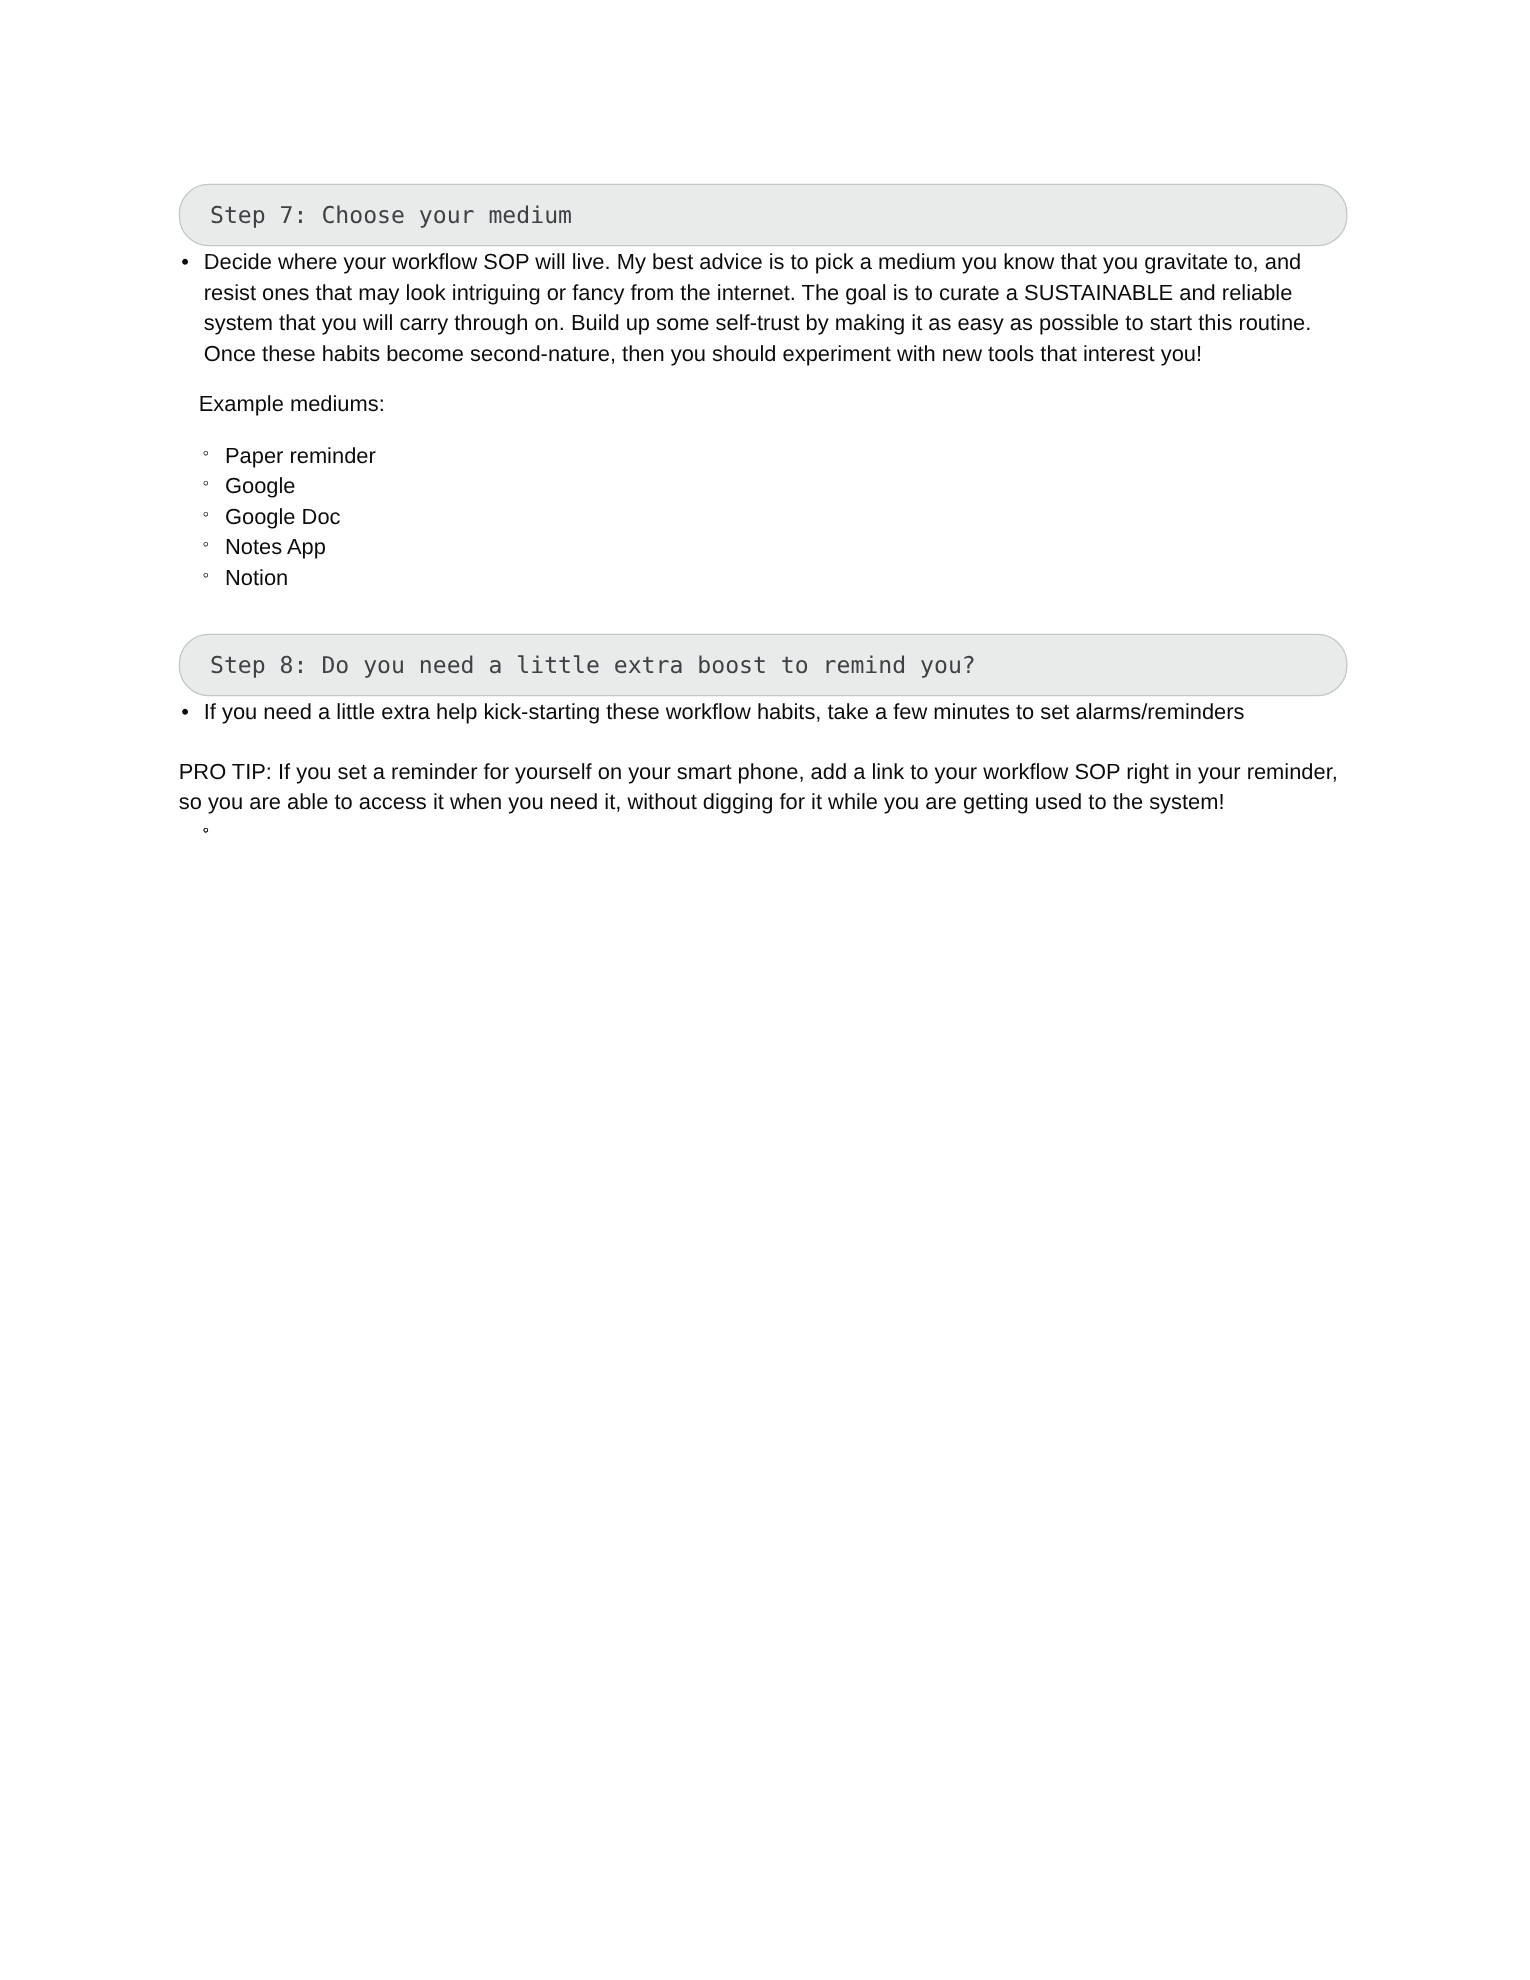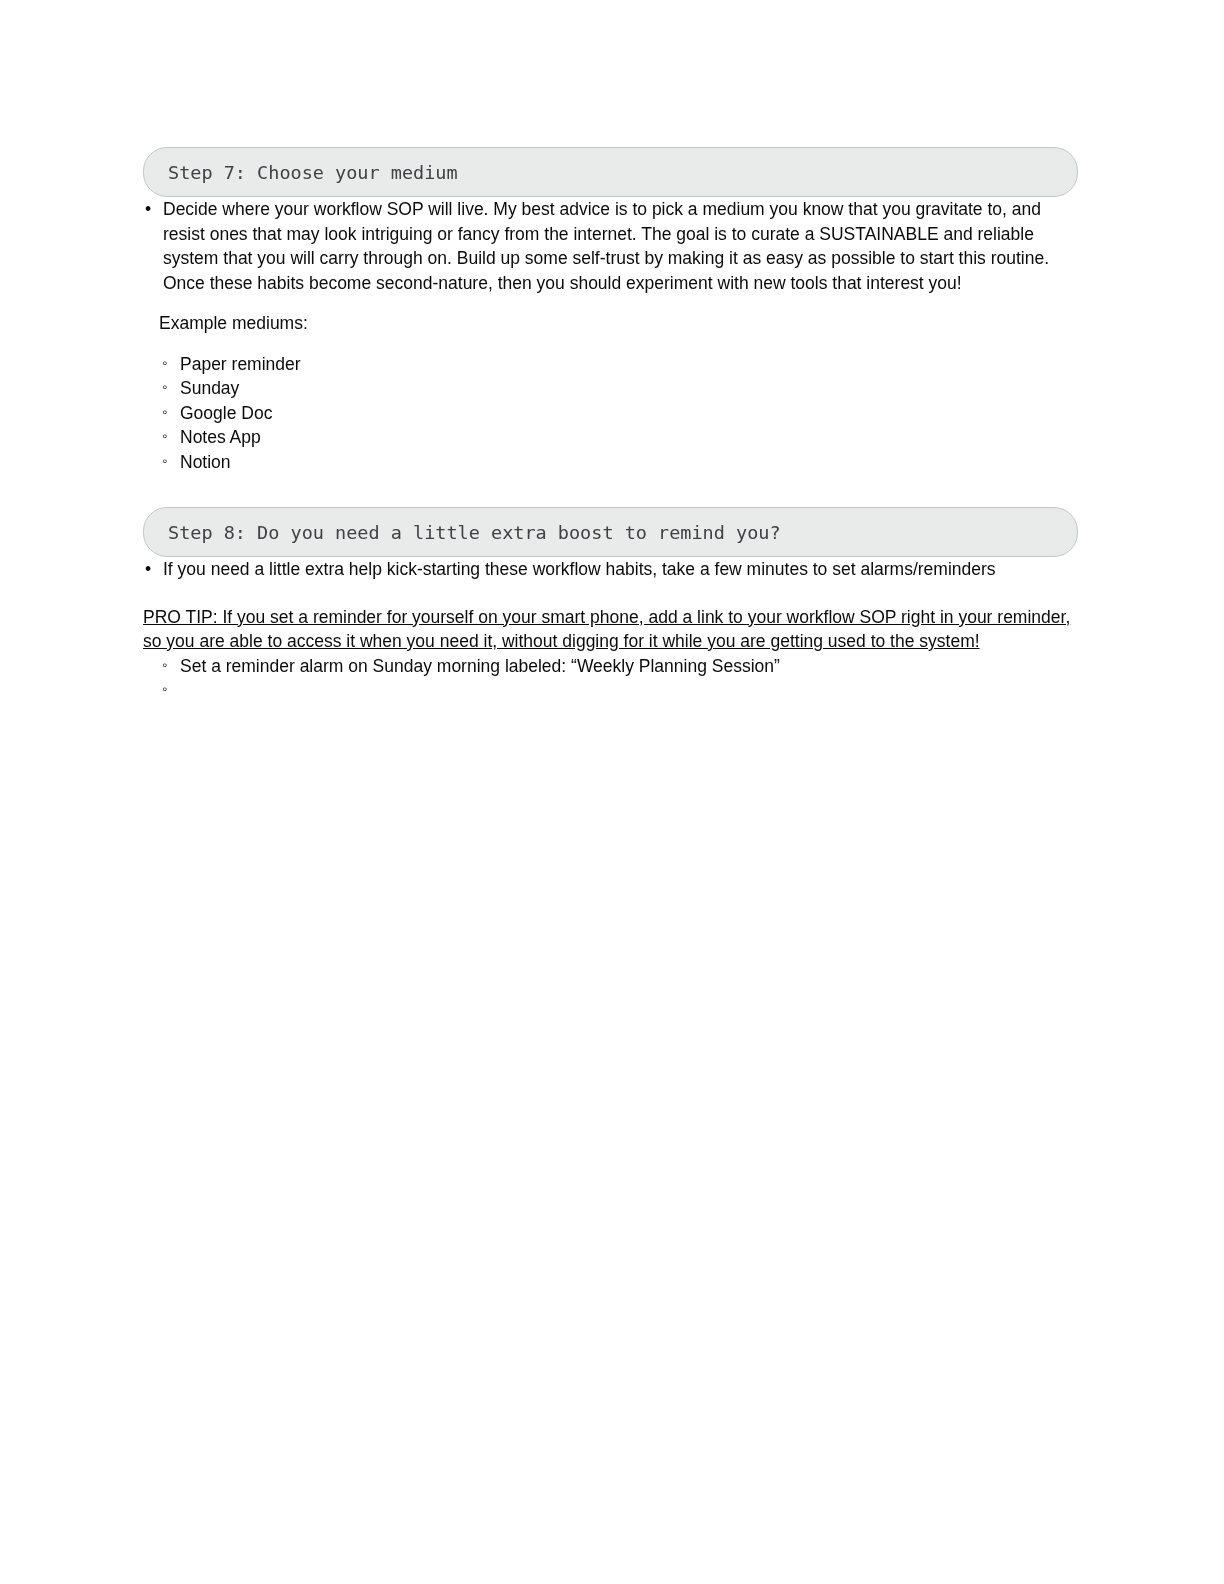--- a/index.html
+++ b/index.html
@@ -54,21 +54,21 @@
     position: relative;
     padding-left: 37px;
   }
   li.sub-item > .marker {
     position: absolute;
     left: 19px;
     top: -1px;
     font-size: 15px;
   }
   .intro-line { margin: 16px; }
-  .para { margin: 0; text-decoration: underline; }
+  .para { margin: 0; }
   .mt-list   { margin-top: 15px; }
   .mt-box2   { margin-top: 33px; }
   .mt-protip { margin-top: 23px; }
   .mt-example{ margin-top: 20px; }
 </style>
 </head>
 <body>
 
 <div class="page">
   <div class="content">
@@ -84,21 +84,21 @@
       </li>
     </ul>
     <p class="intro-line body-text">Example mediums:</p>
     <ul class="plain body-text">
       <li class="sub-item">
         <span class="marker">◦</span>
         <span>Paper reminder</span>
       </li>
       <li class="sub-item">
         <span class="marker">◦</span>
-        <span>Sunday</span>
+        <span>Google</span>
       </li>
       <li class="sub-item">
         <span class="marker">◦</span>
         <span>Google Doc</span>
       </li>
       <li class="sub-item">
         <span class="marker">◦</span>
         <span>Notes App</span>
       </li>
       <li class="sub-item">
@@ -116,21 +116,20 @@
         <span class="marker">•</span>
         <span>If you need a little extra help kick-starting these workflow habits, take a few minutes to set alarms/reminders</span>
       </li>
     </ul>
 
     <p class="para body-text mt-protip">PRO TIP: If you set a reminder for yourself on your smart phone, add a link to your workflow SOP right in your reminder, so you are able to access it when you need it, without digging for it while you are getting used to the system!</p>
 
     <ul class="plain body-text">
       <li class="sub-item">
         <span class="marker">◦</span>
-        <span>Set a reminder alarm on Sunday morning labeled: “Weekly Planning Session”</span>
       </li>
       <li class="sub-item">
         <span class="marker">◦</span>
       </li>
     </ul>
 
   </div>
 </div>
 
 </body></html>

